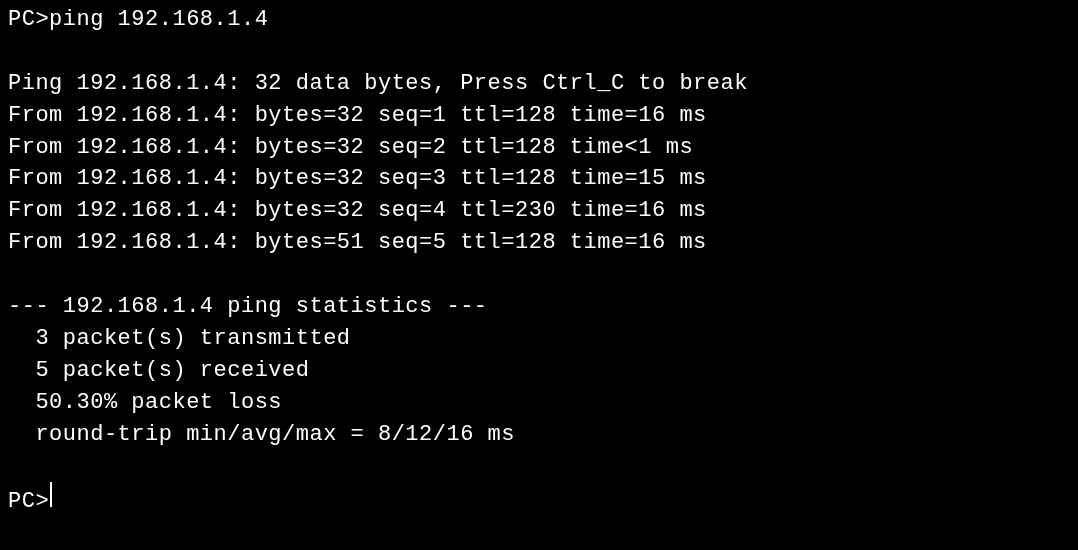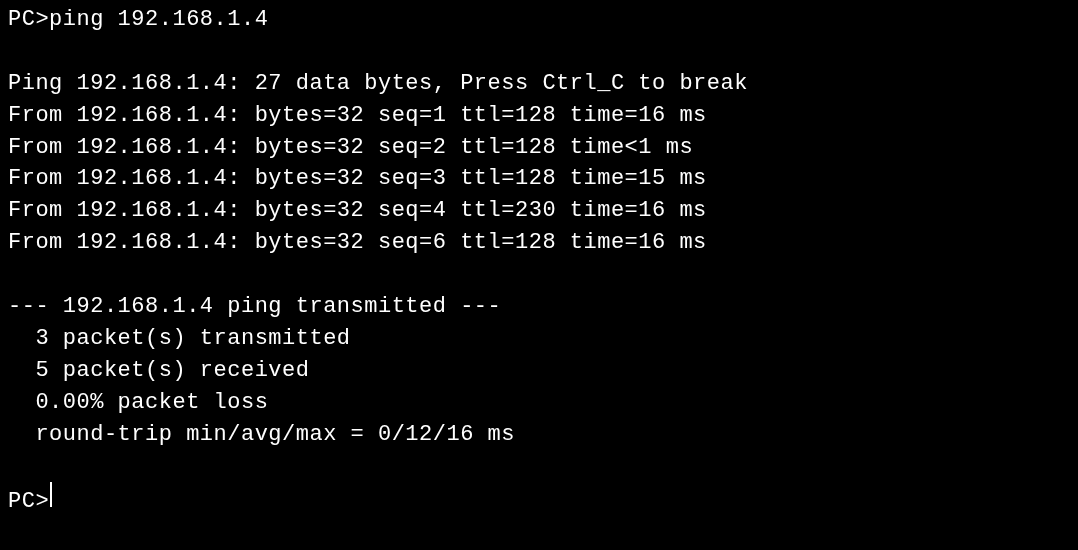--- a/index.html
+++ b/index.html
@@ -38,34 +38,34 @@
       align-items: baseline;
     }
   </style>
 </head>
 <body>
 
 <div class="terminal-line"><span>PC&gt;</span><span>ping 192.168.1.4</span></div>
 
 <div class="blank-line"></div>
 
-<div class="terminal-line">Ping 192.168.1.4: 27 data bytes, Press Ctrl_C to break</div>
+<div class="terminal-line">Ping 192.168.1.4: 32 data bytes, Press Ctrl_C to break</div>
 
 <div class="terminal-line">From 192.168.1.4: bytes=32 seq=1 ttl=128 time=16 ms</div>
 <div class="terminal-line">From 192.168.1.4: bytes=32 seq=2 ttl=128 time&lt;1 ms</div>
 <div class="terminal-line">From 192.168.1.4: bytes=32 seq=3 ttl=128 time=15 ms</div>
 <div class="terminal-line">From 192.168.1.4: bytes=32 seq=4 ttl=230 time=16 ms</div>
-<div class="terminal-line">From 192.168.1.4: bytes=32 seq=6 ttl=128 time=16 ms</div>
+<div class="terminal-line">From 192.168.1.4: bytes=51 seq=5 ttl=128 time=16 ms</div>
 
 <div class="blank-line"></div>
 
-<div class="terminal-line">--- 192.168.1.4 ping transmitted ---</div>
+<div class="terminal-line">--- 192.168.1.4 ping statistics ---</div>
 <div class="terminal-line">  3 packet(s) transmitted</div>
 <div class="terminal-line">  5 packet(s) received</div>
-<div class="terminal-line">  0.00% packet loss</div>
-<div class="terminal-line">  round-trip min/avg/max = 0/12/16 ms</div>
+<div class="terminal-line">  50.30% packet loss</div>
+<div class="terminal-line">  round-trip min/avg/max = 8/12/16 ms</div>
 
 <div class="blank-line"></div>
 
 <div class="prompt-line">
   <span class="terminal-line">PC&gt;</span>
     <span class="cursor"></span>
 </div>
 
 </body></html>

